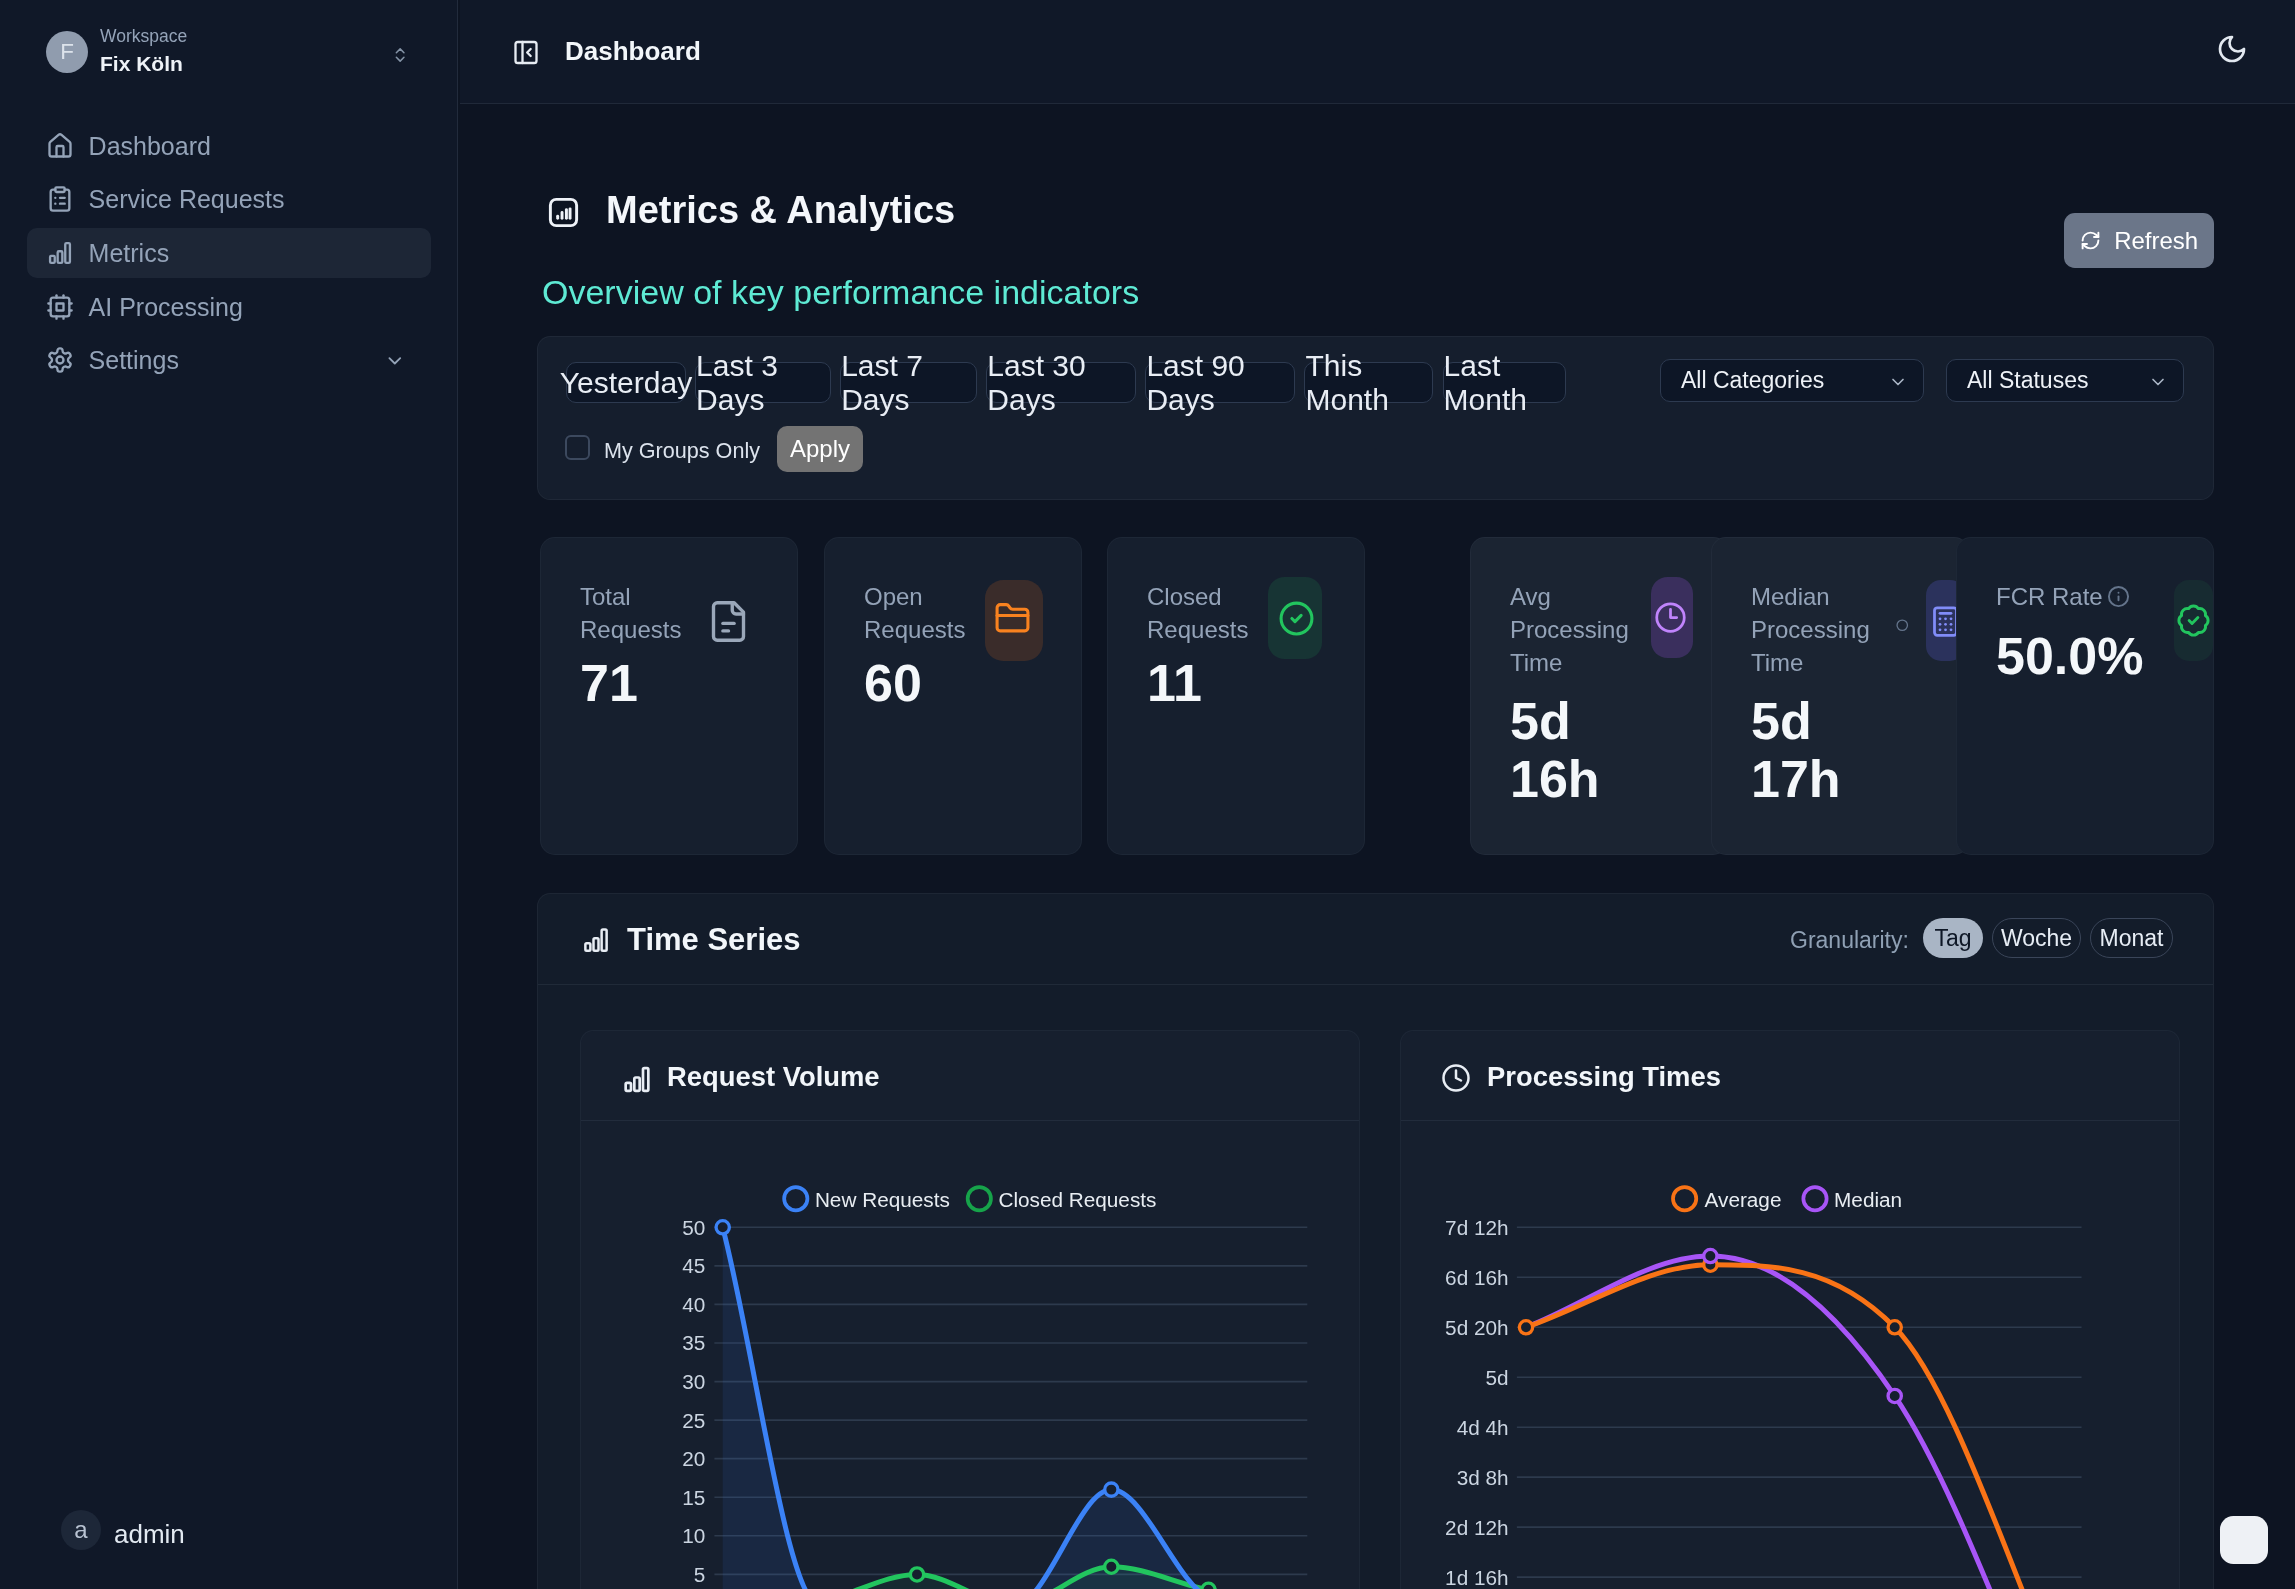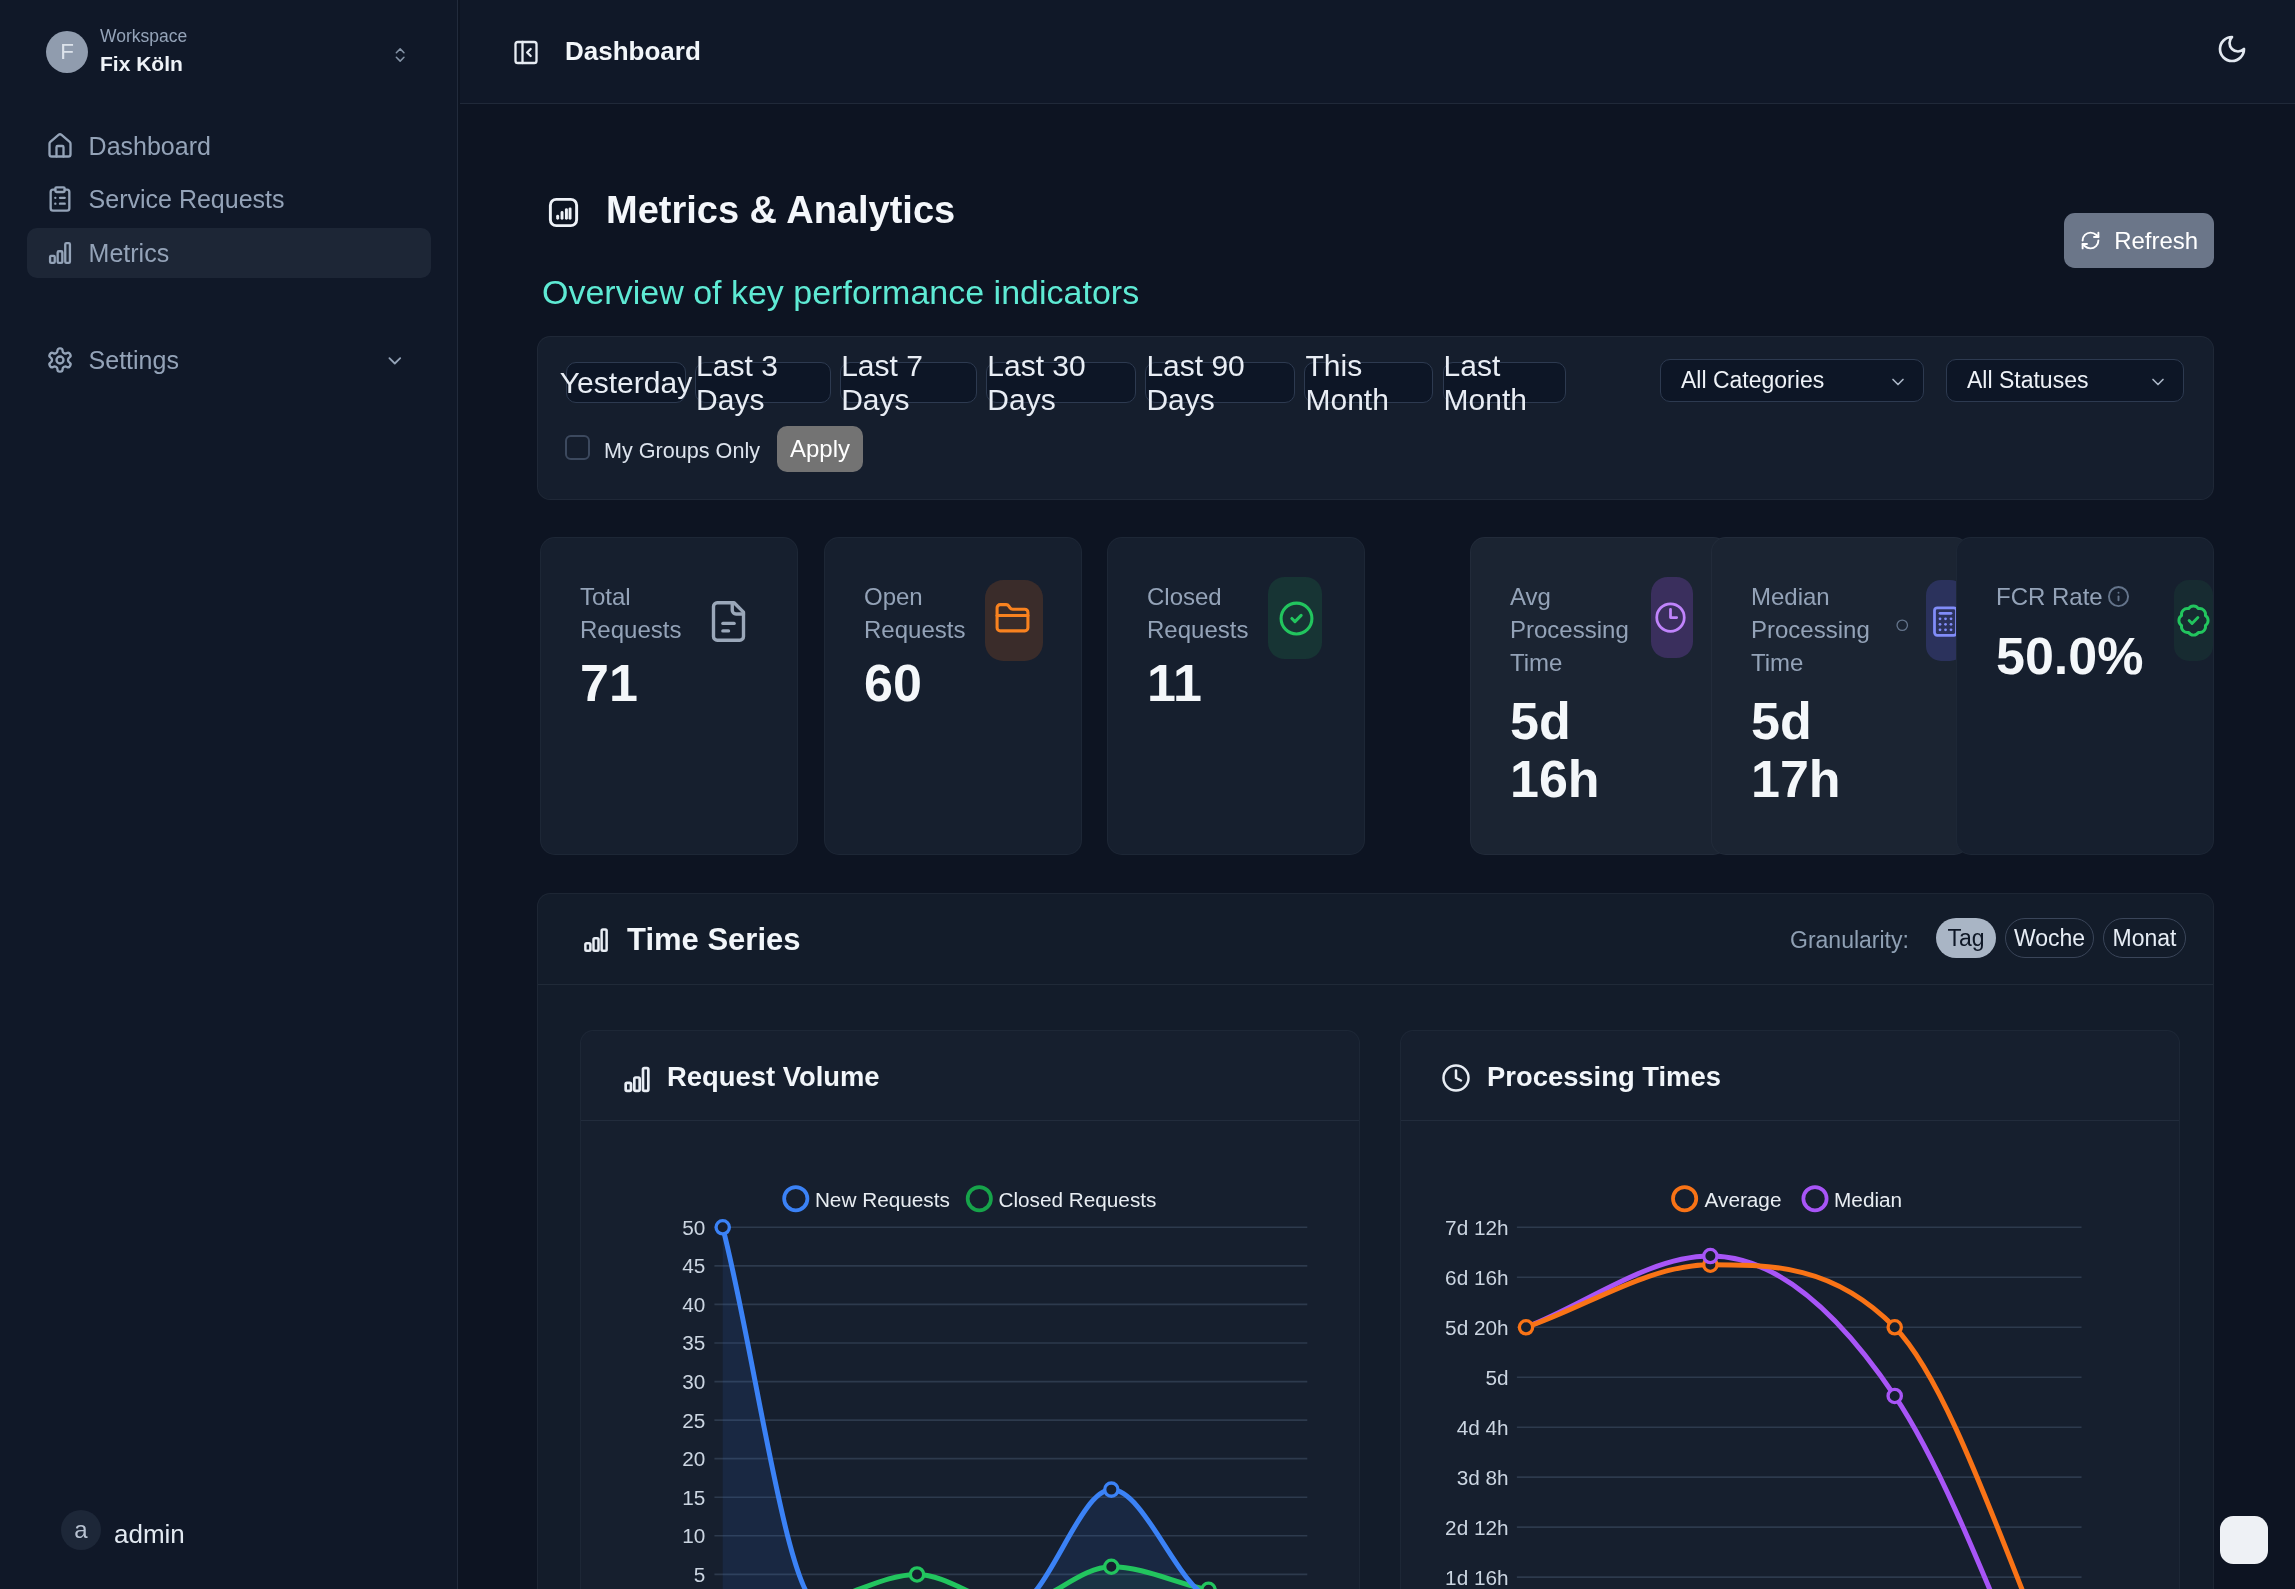--- a/index.html
+++ b/index.html
@@ -42,21 +42,21 @@
 .kpi.lite { background:#1b2432; }
 .kpi .klbl { position:absolute; left:39px; top:42px; font-size:24px; line-height:33px; color:#94a3b8; width:133px; }
 .kpi .kval { position:absolute; left:39px; font-size:52px; font-weight:700; color:#f4f7fa; line-height:58px; }
 .ibox { position:absolute; border-radius:15px; display:flex; align-items:center; justify-content:center; }
 
 #tscard { position:absolute; left:537px; top:893px; width:1677px; height:748px; background:#131c2a; border:1.7px solid rgba(148,163,184,0.08); border-radius:13.3px; }
 #ts-head { position:absolute; left:0; top:0; width:100%; height:91px; border-bottom:1.7px solid rgba(148,163,184,0.10); }
 #ts-icon { position:absolute; left:43px; top:31px; color:#e8edf4; }
 #ts-title { position:absolute; left:89px; top:28px; font-size:31px; font-weight:700; color:#f2f6fa; }
 #gran-lbl { position:absolute; left:1252px; top:33px; font-size:23px; color:#8fa0b4; }
-.gbtn { position:absolute; top:24px; height:40px; border-radius:20px; font-size:23px; display:flex; align-items:center; justify-content:center;margin-left:13px; }
+.gbtn { position:absolute; top:24px; height:40px; border-radius:20px; font-size:23px; display:flex; align-items:center; justify-content:center; }
 #g-tag { left:1385px; width:60px; background:#a9b5c5; color:#0e1726; font-weight:500; }
 #g-woche { left:1454px; width:89px; border:1.7px solid #3a4559; color:#e7edf5; }
 #g-monat { left:1552px; width:83px; border:1.7px solid #3a4559; color:#e7edf5; }
 .ccard { position:absolute; top:136px; width:780px; height:595px; background:#161f2e; border:1.7px solid rgba(148,163,184,0.06); border-radius:13.3px; }
 .ccard .chead { position:absolute; left:0; top:0; width:100%; height:90px; border-bottom:1.7px solid rgba(148,163,184,0.10); }
 .ccard .cicon { position:absolute; left:40px; top:32px; color:#e8edf4; }
 .ccard .ctitle { position:absolute; left:86px; top:30px; font-size:27.4px; font-weight:700; color:#f2f6fa; }
 </style>
 </head>
 <body>
@@ -86,20 +86,35 @@
       </svg>
     <div class="ntxt">Service Requests</div>
   </div>
   <div class="nav active" style="top:228px;">
     <svg class="nico" width="28" height="28" viewBox="0 0 24 24" fill="none" stroke="currentColor" stroke-width="2" stroke-linecap="round" stroke-linejoin="round">
         <rect x="3.5" y="14.5" width="4" height="6" rx="1"></rect>
         <rect x="10" y="10.5" width="4" height="10" rx="1"></rect>
         <rect x="16.5" y="3.5" width="4" height="17" rx="1"></rect>
       </svg>
     <div class="ntxt">Metrics</div>
+  </div>
+  <div class="nav" style="top:282px;">
+    <svg class="nico" width="28" height="28" viewBox="0 0 24 24" fill="none" stroke="currentColor" stroke-width="2" stroke-linecap="round" stroke-linejoin="round">
+        <rect width="16" height="16" x="4" y="4" rx="2"></rect>
+        <rect width="6" height="6" x="9" y="9"></rect>
+        <path d="M15 2v2"></path>
+        <path d="M15 20v2"></path>
+        <path d="M2 15h2"></path>
+        <path d="M2 9h2"></path>
+        <path d="M20 15h2"></path>
+        <path d="M20 9h2"></path>
+        <path d="M9 2v2"></path>
+        <path d="M9 20v2"></path>
+      </svg>
+    <div class="ntxt">AI Processing</div>
   </div>
   <div class="nav" style="top:335px;">
     <svg class="nico" width="28" height="28" viewBox="0 0 24 24" fill="none" stroke="currentColor" stroke-width="2" stroke-linecap="round" stroke-linejoin="round">
         <path d="M12.22 2h-.44a2 2 0 0 0-2 2v.18a2 2 0 0 1-1 1.73l-.43.25a2 2 0 0 1-2 0l-.15-.08a2 2 0 0 0-2.73.73l-.22.38a2 2 0 0 0 .73 2.73l.15.1a2 2 0 0 1 1 1.72v.51a2 2 0 0 1-1 1.74l-.15.09a2 2 0 0 0-.73 2.73l.22.38a2 2 0 0 0 2.73.73l.15-.08a2 2 0 0 1 2 0l.43.25a2 2 0 0 1 1 1.73V20a2 2 0 0 0 2 2h.44a2 2 0 0 0 2-2v-.18a2 2 0 0 1 1-1.73l.43-.25a2 2 0 0 1 2 0l.15.08a2 2 0 0 0 2.73-.73l.22-.39a2 2 0 0 0-.73-2.73l-.15-.08a2 2 0 0 1-1-1.74v-.5a2 2 0 0 1 1-1.74l.15-.09a2 2 0 0 0 .73-2.73l-.22-.38a2 2 0 0 0-2.73-.73l-.15.08a2 2 0 0 1-2 0l-.43-.25a2 2 0 0 1-1-1.73V4a2 2 0 0 0-2-2z"></path>
         <circle cx="12" cy="12" r="3"></circle>
       </svg>
     <div class="ntxt">Settings</div>
     <svg class="abs" style="right:25px; top:15px;" width="21.6" height="21.6" viewBox="0 0 24 24" fill="none" stroke="currentColor" stroke-width="2" stroke-linecap="round" stroke-linejoin="round">
         <path d="m6 9 6 6 6-6"></path>
       </svg>

